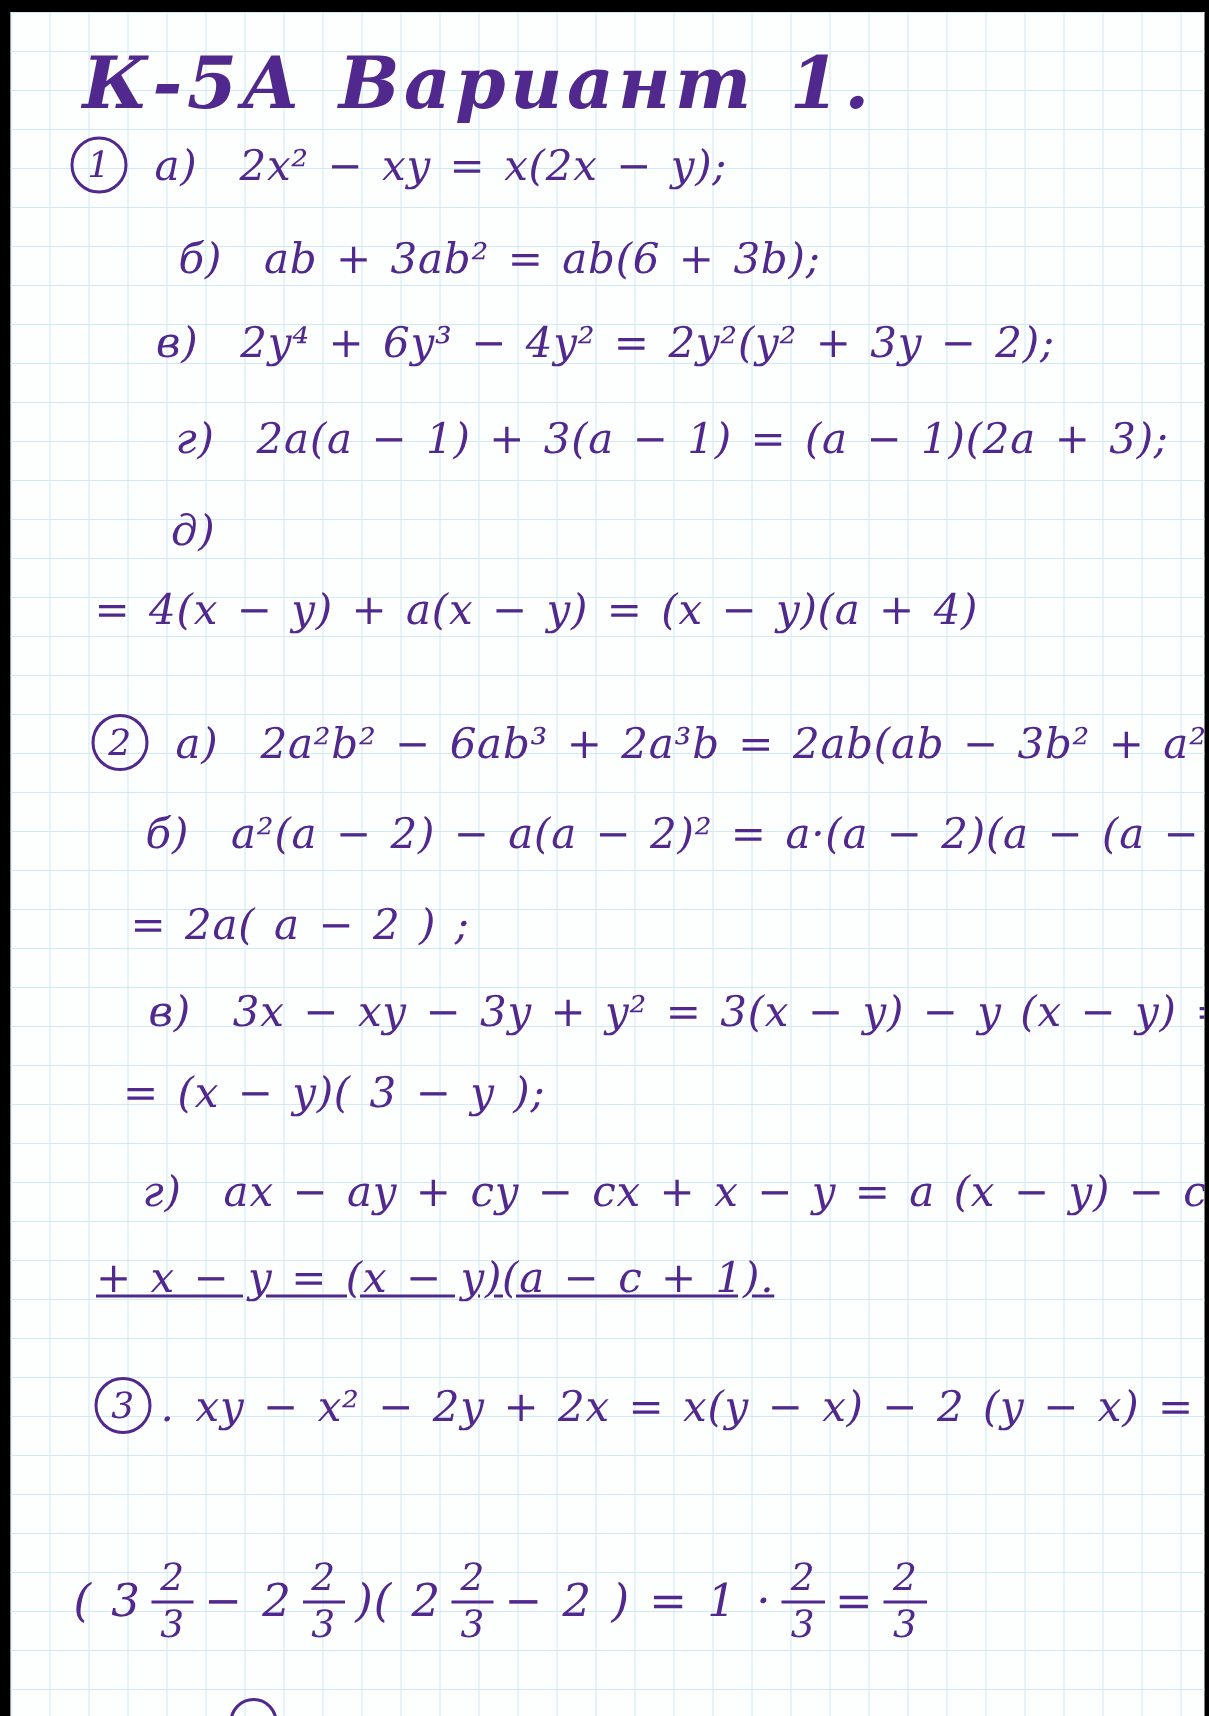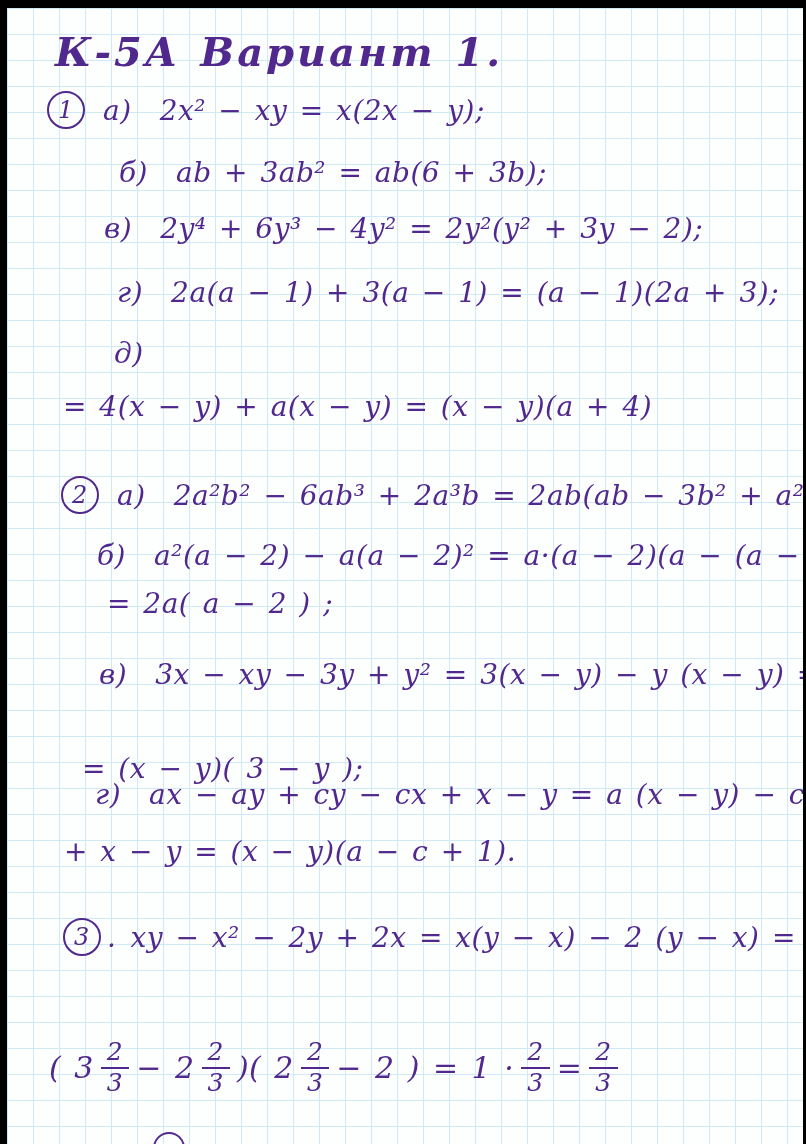--- a/index.html
+++ b/index.html
@@ -14,21 +14,21 @@
       linear-gradient(to right, var(--grid,#cfeaf4) 1px, transparent 1px),
       linear-gradient(to bottom, var(--grid,#cfeaf4) 1px, transparent 1px);
     background-size:26px 26px;
     overflow:hidden;
   }
   .line{
     position:absolute;white-space:nowrap;color:var(--ink,#50288e);
     font-style:italic;font-size:28px;letter-spacing:.5px;word-spacing:3px;
     display:flex;align-items:center;
   }
-  .title{font-size:40px;letter-spacing:3px;font-weight:bold;}
+  .title{font-size:48px;letter-spacing:3px;font-weight:bold;}
   .circ{
     display:inline-flex;align-items:center;justify-content:center;
     min-width:34px;height:34px;border:2.5px solid var(--ink,#50288e);
     border-radius:50%;font-size:24px;margin-right:18px;flex:0 0 auto;
   }
   .lbl{margin-right:28px;}
   .afternum{margin:0 14px 0 -12px;}
   .frac{
     display:inline-flex;flex-direction:column;align-items:center;
     vertical-align:middle;margin:0 7px;font-size:25px;line-height:1.15;
@@ -76,35 +76,35 @@
 
   <div class="line" style="left:54px;top:468px;">
     <span class="circ">2</span>
     <span class="lbl">а)</span>
     <span>2a²b² − 6ab³ + 2a³b = 2ab(ab − 3b² + a²);</span>
   </div>
   <div class="line" style="left:90px;top:531px;">
     <span class="lbl">б)</span>
     <span>a²(a − 2) − a(a − 2)² = a·(a − 2)(a − (a − 2)) =</span>
   </div>
-  <div class="line" style="left:80px;top:579px;padding-left:20px;">
+  <div class="line" style="left:80px;top:592px;">
     <span>= 2a( a − 2 ) ;</span>
   </div>
   <div class="line" style="left:92px;top:650px;">
     <span class="lbl">в)</span>
     <span>3x − xy − 3y + y² = 3(x − y) − y (x − y) =</span>
   </div>
-  <div class="line" style="left:75px;top:744px;text-align:center;">
+  <div class="line" style="left:75px;top:704px;text-align:center;">
     <span>= (x − y)( 3 − y );</span>
   </div>
   <div class="line" style="left:88px;top:770px;">
     <span class="lbl">г)</span>
     <span>ax − ay + cy − cx + x − y = a (x − y) − c (x − y) +</span>
   </div>
-  <div class="line" style="left:57px;top:827px;">
+  <div class="line" style="left:57px;top:827px;text-decoration:underline;">
     <span>+ x − y = (x − y)(a − c + 1).</span>
   </div>
 
   <div class="line" style="left:56px;top:910px;">
     <span class="circ">3</span>
     <span class="afternum">.</span>
     <span>xy − x² − 2y + 2x = x(y − x) − 2 (y − x) =</span>
   </div>
 
   <div class="line final" style="left:42px;top:1030px;">

